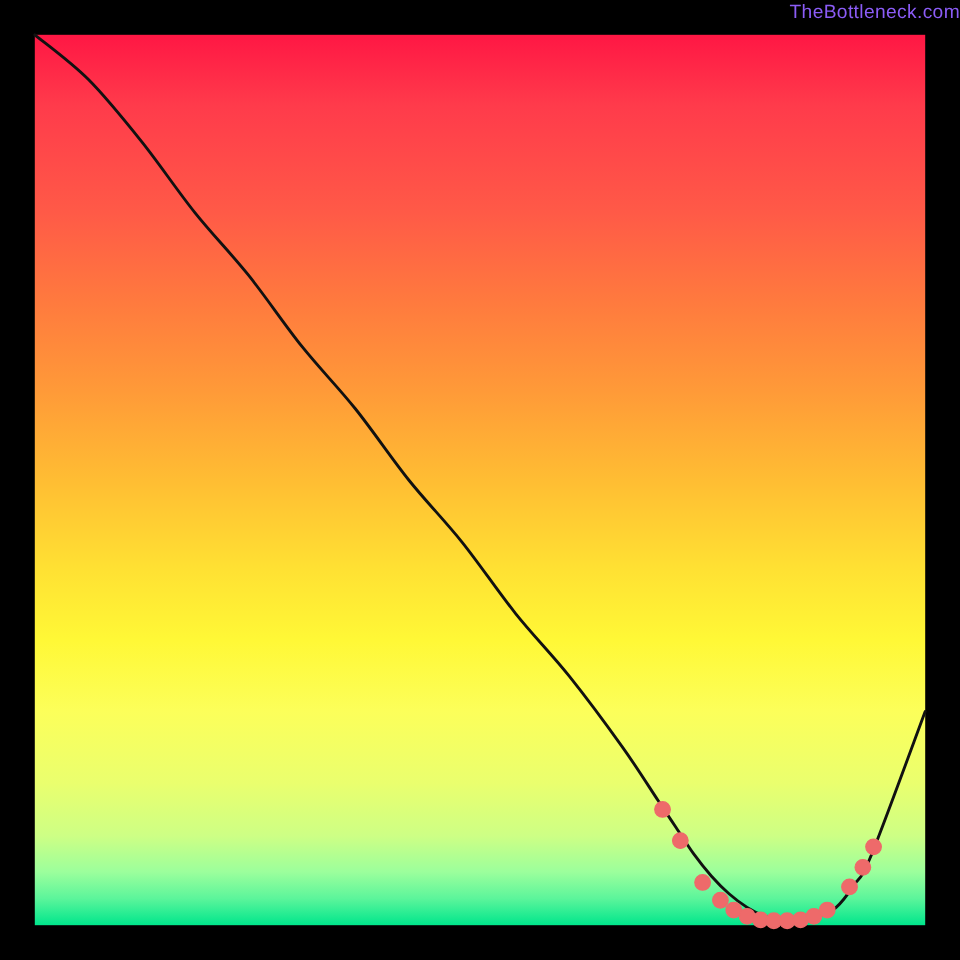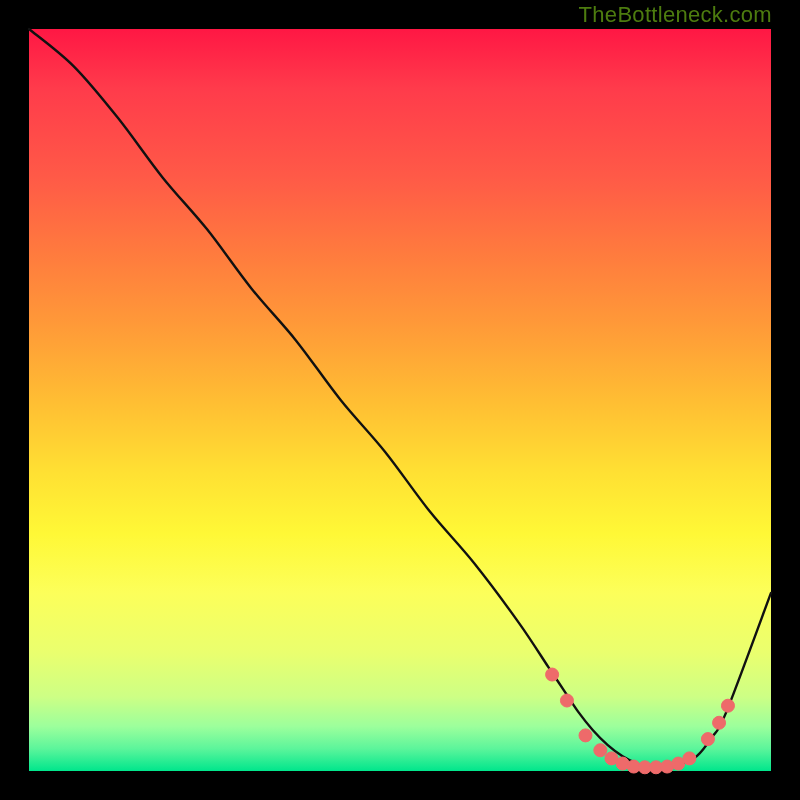--- a/index.html
+++ b/index.html
@@ -7,23 +7,23 @@
     width: 800px;
     height: 800px;
     background: #000;
     font-family: Arial, Helvetica, sans-serif;
     position: relative;
     overflow: hidden;
   }
   .watermark {
     position: absolute;
     top: 2px;
-    right: 28px;
-    color: #4d7c0f;
-    font-size: 22px;
+    right: 0;
+    color: #8b5cf6;
+    font-size: 16px;
     font-weight: 500;
     letter-spacing: 0.3px;
     z-index: 5;
   }
   .plot {
     position: absolute;
     top: 29px;
     left: 29px;
     width: 742px;
     height: 742px;

